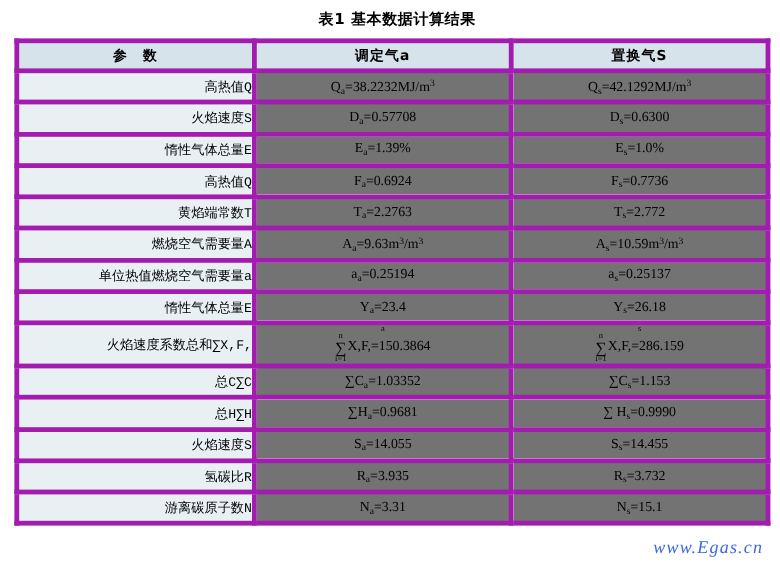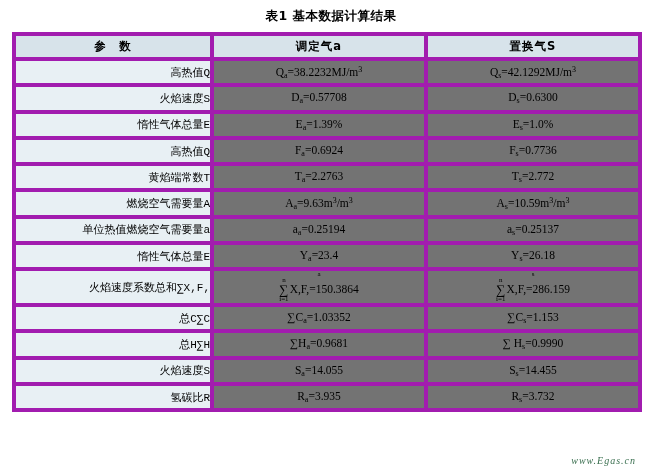--- a/index.html
+++ b/index.html
@@ -118,22 +118,22 @@
   .sigma-bot {
     font-size: 7px;
   }
   tr.tall td { height: 30px; }
   .watermark {
     position: absolute;
     right: 14px;
     bottom: 2px;
     font-family: "Liberation Serif", serif;
     font-style: italic;
-    font-size: 10px;
-    color: #14532d;
+    font-size: 15px;
+    color: #1d4ed8;
     opacity: 0.85;
     letter-spacing: 1px;
   }
 </style>
 </head>
 <body>
 
 <div class="page">
 
   <div class="caption">表1  基本数据计算结果</div>
@@ -234,17 +234,22 @@
         <tr>
           <td class="label">火焰速度S</td>
           <td class="val">S<sub>a</sub>=14.055</td>
           <td class="val">S<sub>s</sub>=14.455</td>
         </tr>
         <tr>
           <td class="label">氢碳比R</td>
           <td class="val">R<sub>a</sub>=3.935</td>
           <td class="val">R<sub>s</sub>=3.732</td>
         </tr>
+        <tr>
+          <td class="label">游离碳原子数N</td>
+          <td class="val">N<sub>a</sub>=3.31</td>
+          <td class="val">N<sub>s</sub>=15.1</td>
+        </tr>
       </tbody>
   </table>
 
   <div class="watermark">www.Egas.cn</div>
 </div>
 
 </body></html>

